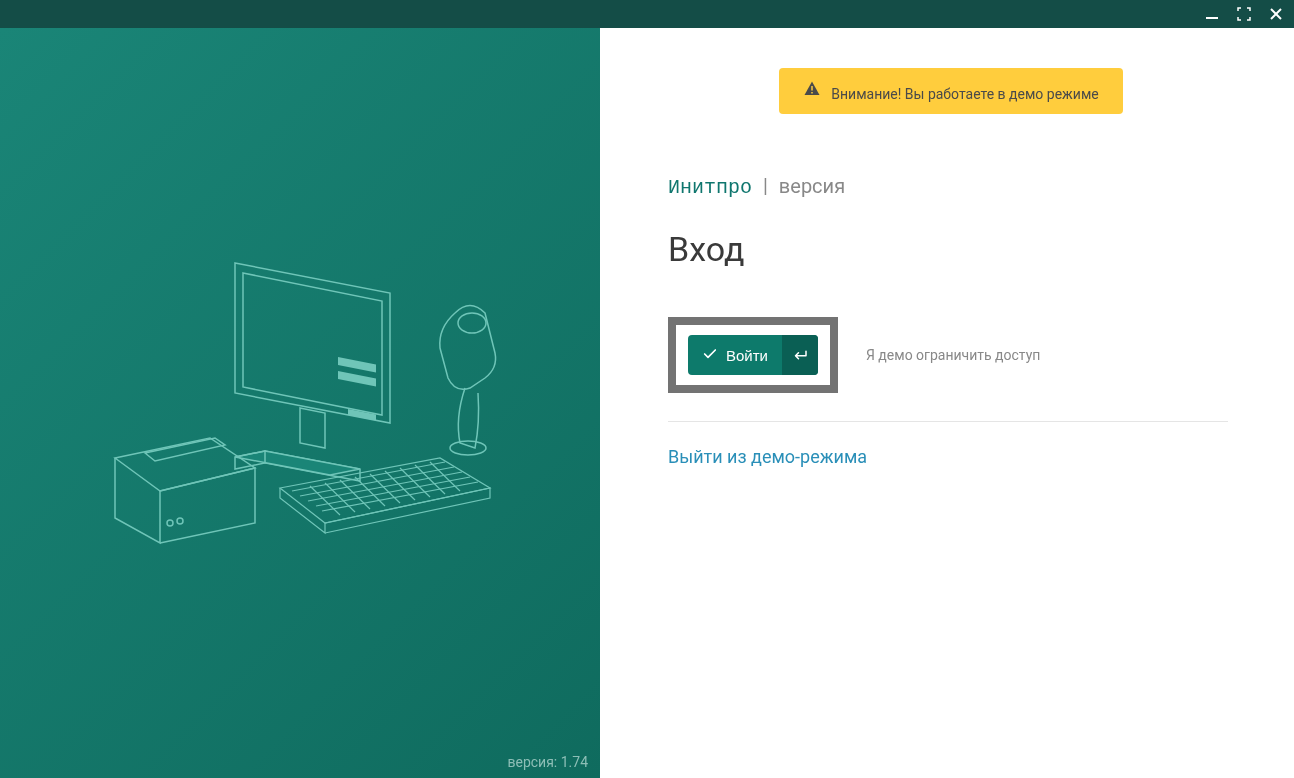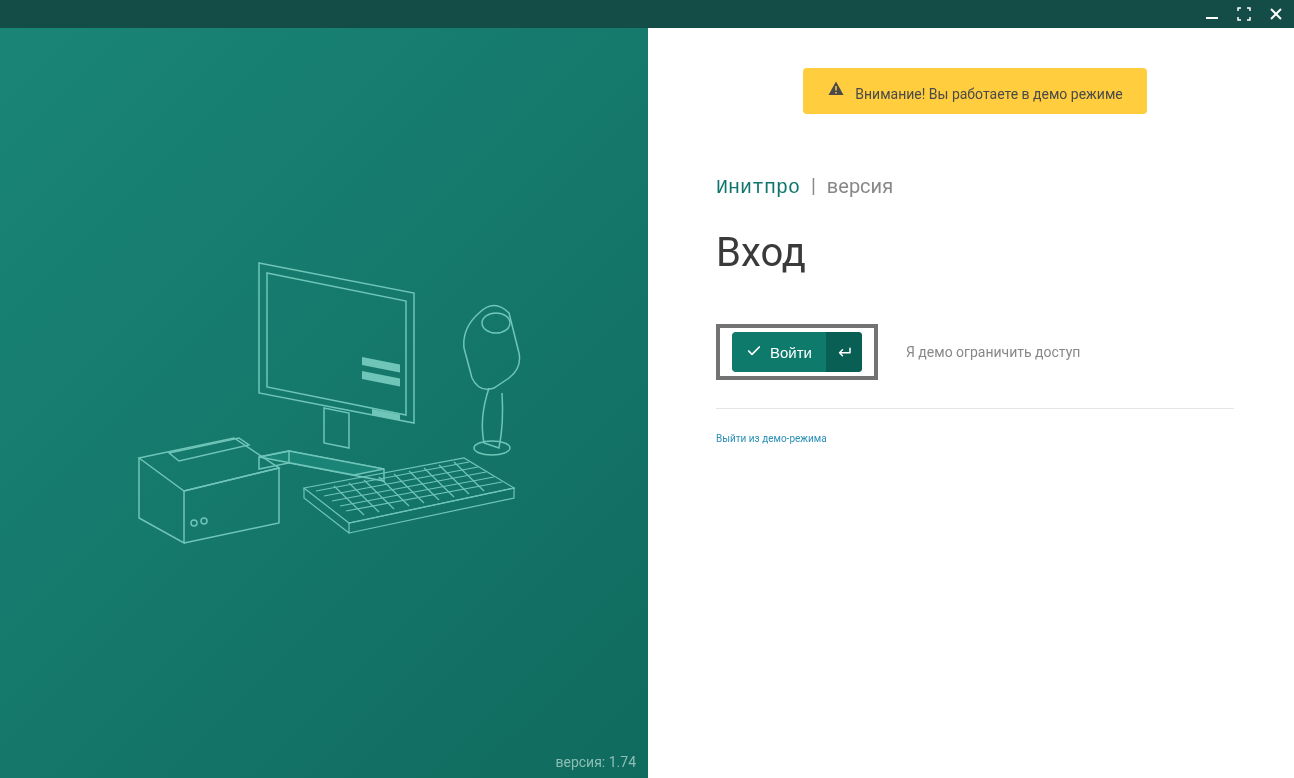--- a/index.html
+++ b/index.html
@@ -30,21 +30,21 @@
       align-items: center;
       justify-content: center;
       width: 20px;
       height: 20px;
     }
     .main-container {
       display: flex;
       height: 750px;
     }
     .left-panel {
-      width: 648px;
+      width: 600px;
       height: 100%;
       background: linear-gradient(135deg, #1a8577 0%, #0f6b5e 100%);
       position: relative;
       display: flex;
       align-items: center;
       justify-content: center;
       text-align: center;
     }
     .version-label {
       position: absolute;
@@ -91,34 +91,34 @@
       font-family: Liberation Mono, monospace;
     }
     .brand-sep {
       color: #888;
       margin: 0 6px;
     }
     .brand-sub {
       color: #888;
     }
     .page-title {
-      font-size: 40px;
+      font-size: 34px;
       color: #3a3a3a;
       font-weight: 400;
       margin-bottom: 48px;
     }
     .login-row {
       display: flex;
       align-items: center;
       gap: 28px;
       margin-bottom: 28px;
     }
     .highlight-box {
-      border: 4px solid #737373;
-      padding: 4px 12px;
+      border: 8px solid #737373;
+      padding: 10px 12px;
       display: inline-flex;
     }
     .login-btn {
       background: #0d7a6b;
       color: #ffffff;
       border: none;
       border-radius: 4px;
       display: flex;
       align-items: center;
       cursor: pointer;
@@ -150,21 +150,21 @@
     }
     .divider {
       width: 100%;
       max-width: 560px;
       height: 1px;
       background: #e5e5e5;
       margin-bottom: 24px;
     }
     .exit-demo-link {
       color: #2a8fb8;
-      font-size: 10px;
+      font-size: 18px;
       cursor: pointer;
     }
   </style>
 </head>
 <body>
 
 <div class="titlebar">
   <div class="titlebar-btn">
     <svg width="14" height="14" viewBox="0 0 14 14">
       <line x1="1" y1="11" x2="13" y2="11" stroke="#ffffff" stroke-width="2"></line>

